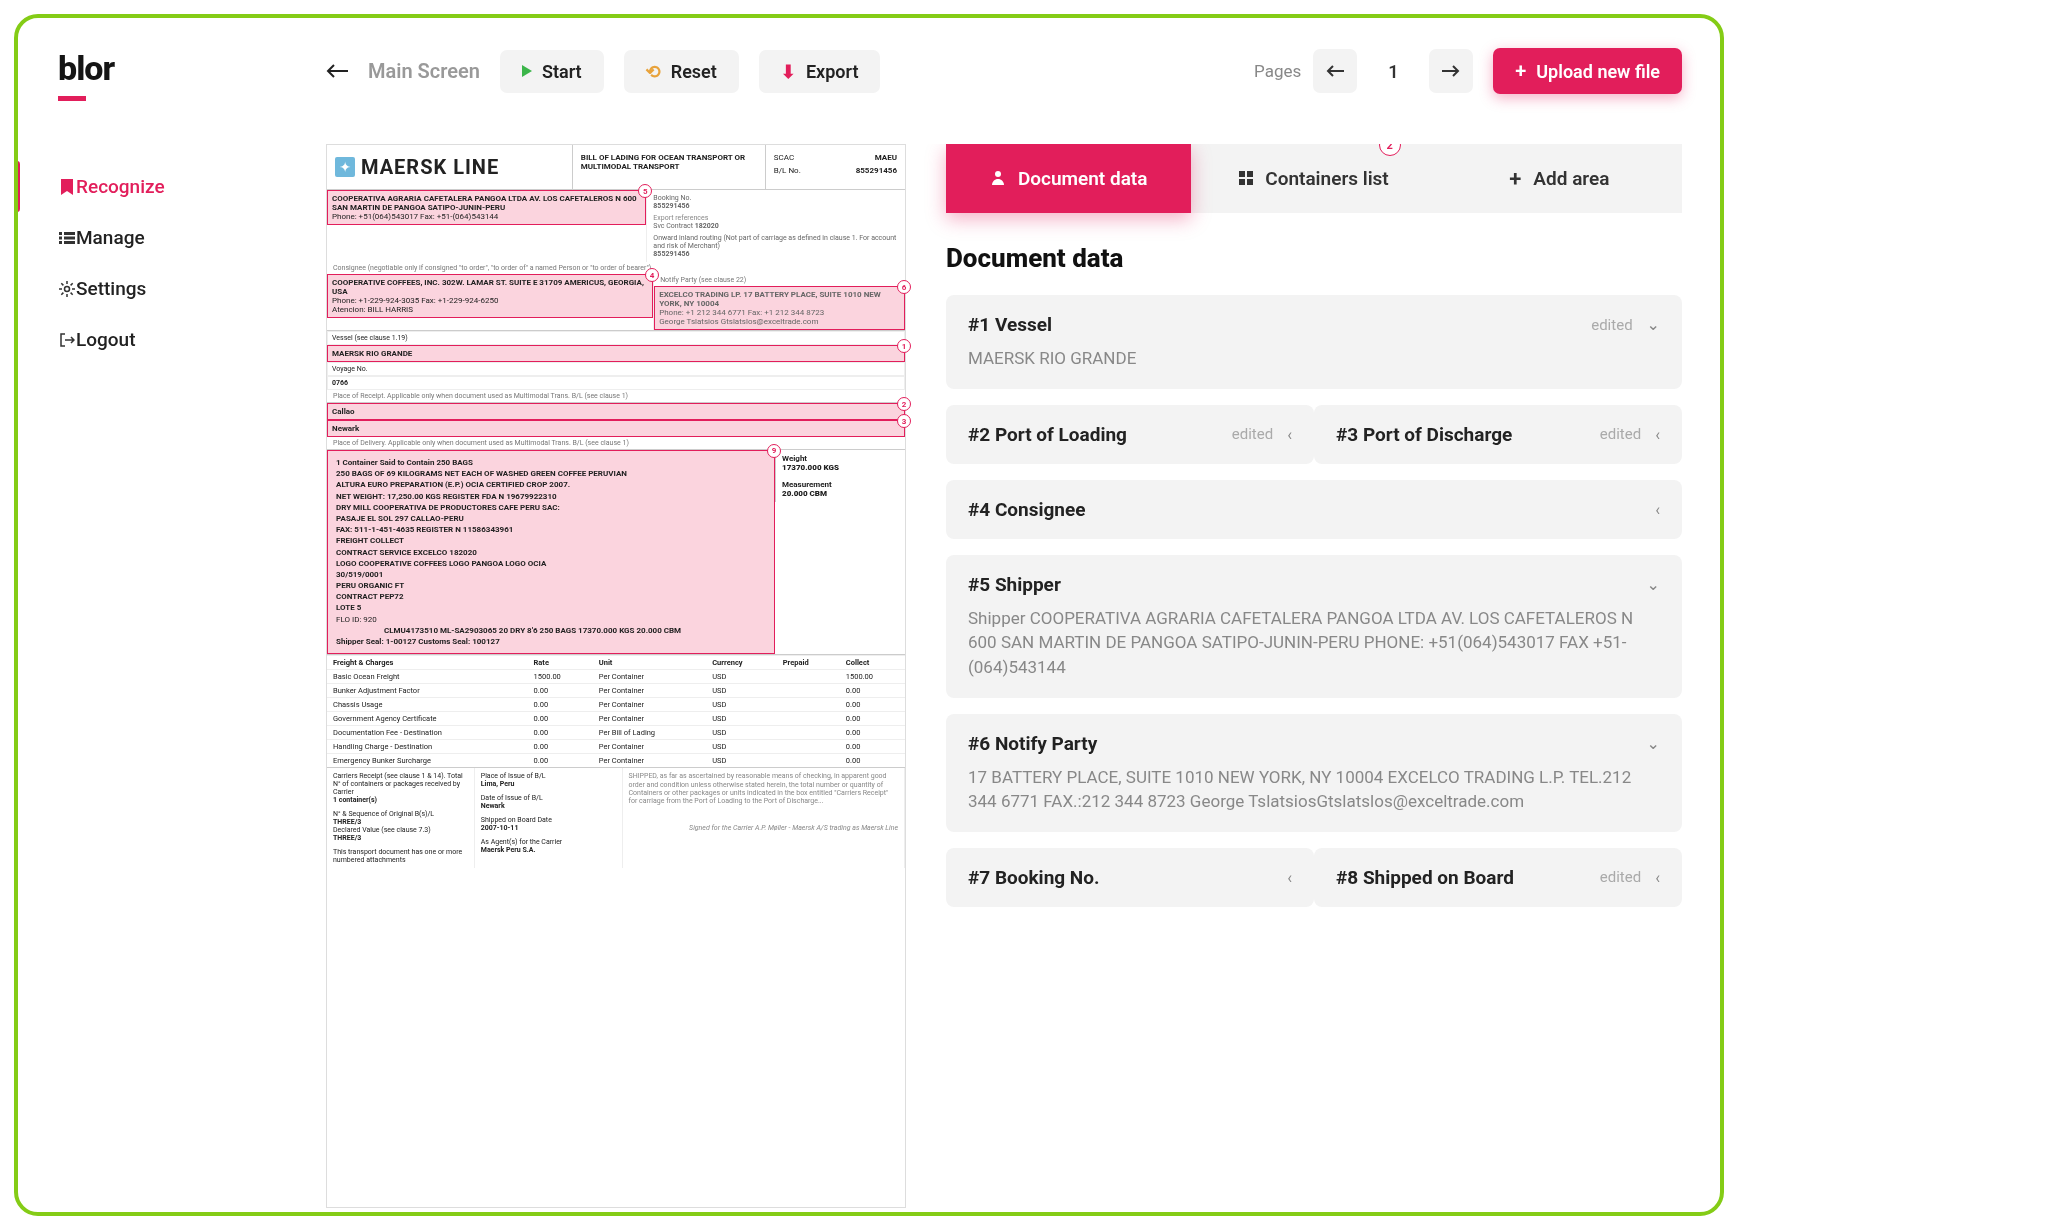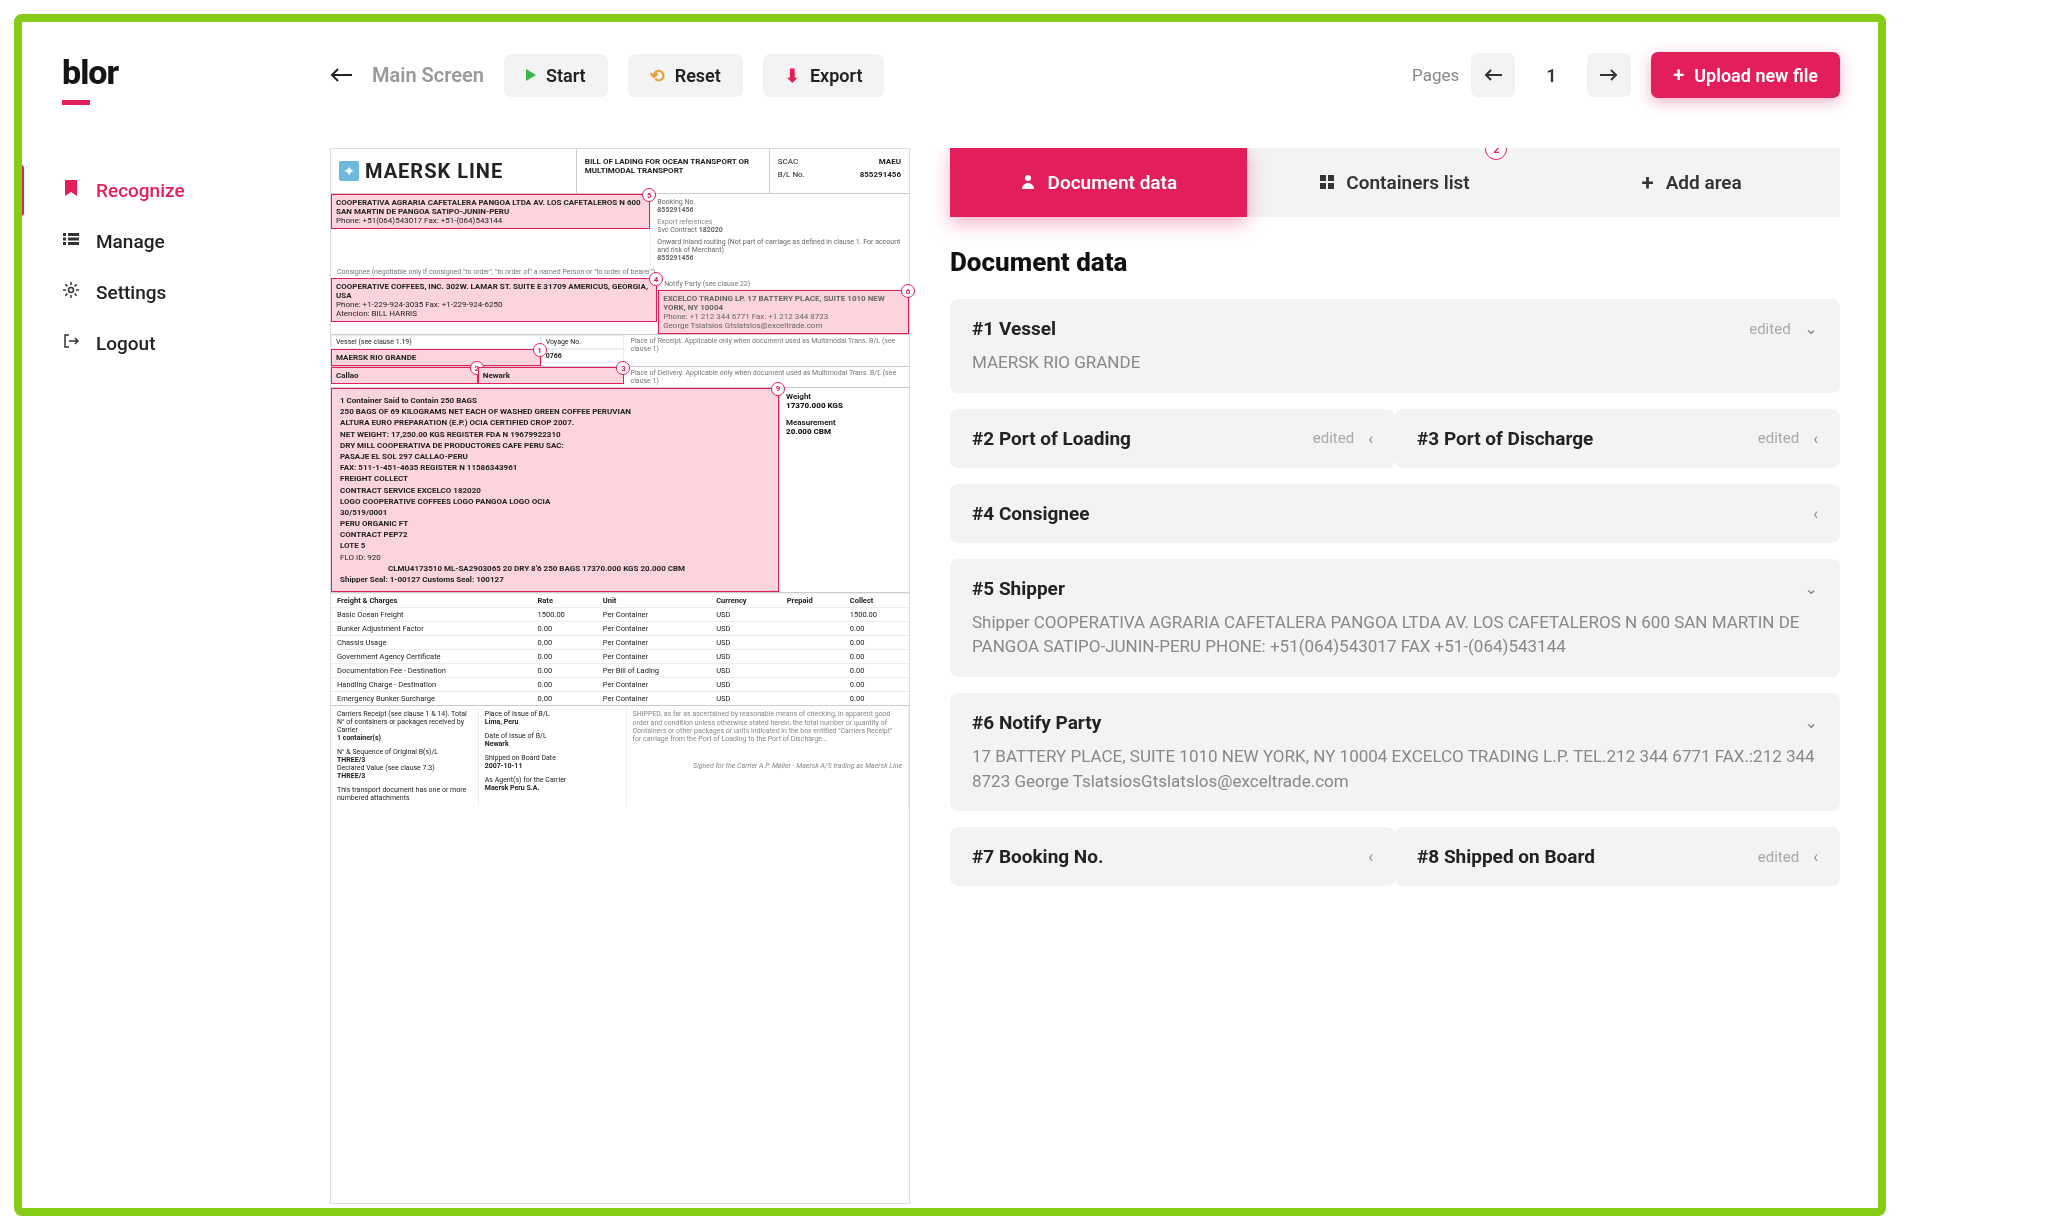--- a/index.html
+++ b/index.html
@@ -1,21 +1,21 @@
 <!DOCTYPE html>
 <html><head>
 <meta charset="utf-8">
 <style>
 * { margin:0; padding:0; box-sizing:border-box; font-family: -apple-system, BlinkMacSystemFont, "Segoe UI", Roboto, sans-serif; }
 body { background:#fff; padding:14px; }
-.app { width:1872px; height:1202px; border:8px solid #84cc16; border-radius:8px; background:#fff; display:flex; overflow:hidden; }
+.app { width:1710px; height:1202px; border:4px solid #84cc16; border-radius:24px; background:#fff; display:flex; overflow:hidden; }
 .sidebar { width:260px; padding:30px 0 0 40px; display:flex; flex-direction:column; }
 .logo { font-size:34px; font-weight:800; color:#151515; margin-bottom:8px; letter-spacing:-1px; }
 .logo-underline { width:28px; height:5px; background:#e21e5b; margin-bottom:60px; }
-.nav-item { display:flex; gap:16px; padding:14px 0; cursor:pointer; color:#222; font-size:19px; font-weight:500; }
+.nav-item { display:flex; align-items:center; padding:14px 0; cursor:pointer; color:#222; font-size:19px; font-weight:500; }
 .nav-item.active { color:#e21e5b; position:relative; }
 .nav-item.active::before { content:""; position:absolute; left:-44px; top:0; bottom:0; width:6px; background:#e21e5b; border-radius:3px; }
 .nav-icon { width:18px; height:18px; display:flex; align-items:center; justify-content:center; }
 .main { flex:1; padding:30px 38px 4px 48px; display:flex; flex-direction:column; }
 .topbar { display:flex; align-items:center; gap:20px; margin-bottom:50px; }
 .back-btn { display:flex; align-items:center; gap:20px; color:#999; font-size:20px; font-weight:600; cursor:pointer; }
 .btn { display:inline-flex; align-items:center; gap:10px; padding:11px 22px; border-radius:7px; font-size:18px; font-weight:600; cursor:pointer; border:none; }
 .btn-light { background:#f3f3f3; color:#222; }
 .btn-primary { background:#e21e5b; color:#fff; box-shadow:0 4px 14px rgba(226,30,91,.35); }
 .spacer { flex:1; }
@@ -33,21 +33,21 @@
 .dp-name { font-size:20px; font-weight:700; letter-spacing:1px; }
 .dp-title { flex:1; padding:8px; font-size:8px; font-weight:700; border-left:1px solid #ccc; border-right:1px solid #ccc; }
 .dp-codes { flex:0.7; padding:6px 8px; font-size:8px; }
 .dp-codes div { display:flex; justify-content:space-between; padding:2px 0; }
 .hl { background:#fbd4de; border:1px solid #e21e5b; padding:3px 4px; position:relative; font-size:8px; }
 .hl .badge { position:absolute; top:-7px; right:-7px; width:14px; height:14px; border:1.5px solid #e21e5b; background:#fff; border-radius:50%; font-size:8px; color:#e21e5b; display:flex; align-items:center; justify-content:center; font-weight:700; }
 .dp-row1 { display:flex; }
 .dp-left { flex:1.3; }
 .dp-right { flex:1; padding:4px 6px; font-size:7px; color:#666; border-left:1px solid #eee; }
 .micro { font-size:7px; color:#777; padding:2px 6px; }
-.dp-bottom { display:flex; border-top:1px solid #ccc; }
+.dp-bottom { display:flex; border-top:1px solid #ccc;flex-direction:column; }
 .fld { border:1px solid #eee; padding:2px 4px; font-size:7px; }
 .particulars { text-align:center; font-size:8px; font-weight:700; padding:5px 0; border-top:1px solid #ccc; }
 .dp-body { border-top:1px solid #ccc; display:flex; }
 .dp-body .hl { flex:1; line-height:1.4; padding:6px 8px; }
 .dp-body .cols { width:130px; display:flex; flex-direction:column; }
 .dp-body .cols div { border-left:1px solid #ccc; padding:4px 6px; font-size:8px;font-weight:bold; }
 .dp-charges { border-top:1px solid #ccc; }
 .dp-charges table { width:100%; font-size:7.5px; border-collapse:collapse; }
 .dp-charges th,.dp-charges td { padding:2px 6px; text-align:left; border-top:1px solid #eee; }
 .dp-foot { display:flex; border-top:1px solid #ccc; font-size:7px; }

